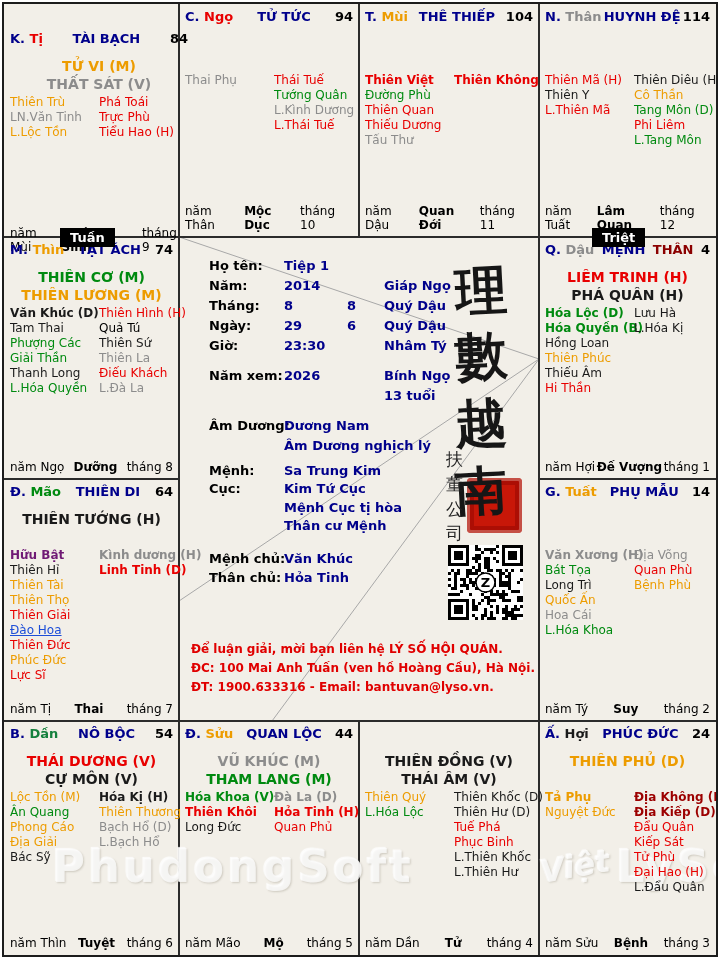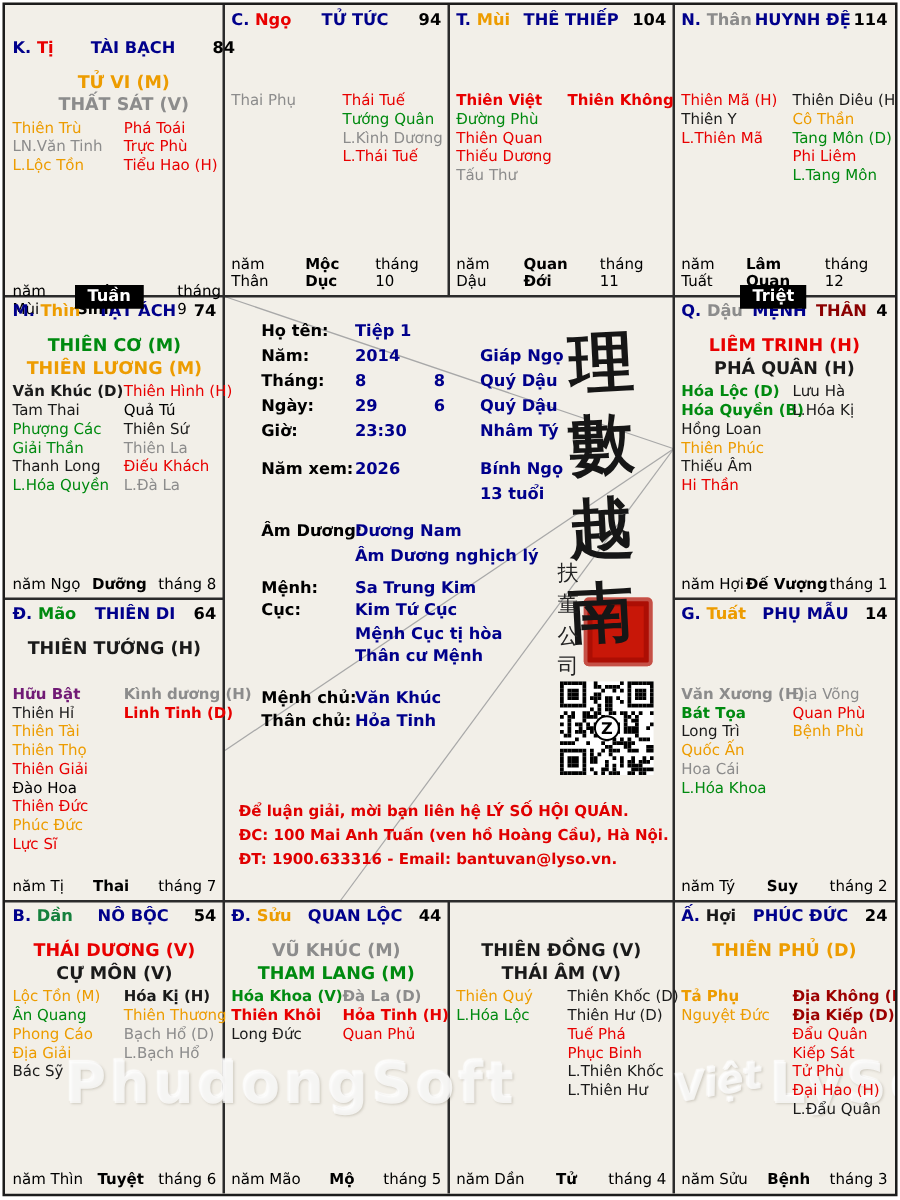--- a/index.html
+++ b/index.html
@@ -635,21 +635,21 @@
     <div class="mains">
         <div class="mainstar" style="color: rgb(26, 26, 26);">THIÊN TƯỚNG (H)</div>
       </div>
     <div class="cols">
       <div class="col-l">
           <div class="substar b" style="color: #701a75;">Hữu Bật</div>
           <div class="substar" style="color: rgb(26, 26, 26);">Thiên Hỉ</div>
           <div class="substar" style="color: rgb(237, 156, 0);">Thiên Tài</div>
           <div class="substar" style="color: rgb(237, 156, 0);">Thiên Thọ</div>
           <div class="substar" style="color: rgb(232, 0, 0);">Thiên Giải</div>
-          <div class="substar" style="color: #000000;">Đào Hoa</div>
+          <div class="substar" style="color: #1d4ed8; text-decoration: underline;">Đào Hoa</div>
           <div class="substar" style="color: rgb(232, 0, 0);">Thiên Đức</div>
           <div class="substar" style="color: rgb(237, 156, 0);">Phúc Đức</div>
           <div class="substar" style="color: rgb(232, 0, 0);">Lực Sĩ</div>
         </div>
       <div class="col-r">
           <div class="substar b" style="color: rgb(140, 140, 140);">Kình dương (H)</div>
           <div class="substar b" style="color: rgb(232, 0, 0);">Linh Tinh (D)</div>
         </div>
     </div>
     <div class="pfoot">
@@ -662,21 +662,21 @@
     <div class="phead">
       <span><span class="stem">G.</span> <span class="branch" style="color: rgb(237, 156, 0);">Tuất</span></span>
       <span class="pname">PHỤ MẪU</span>
 
       <span class="pnum">14</span>
     </div>
     <div class="mains"></div>
     <div class="cols">
       <div class="col-l">
           <div class="substar b" style="color: rgb(140, 140, 140);">Văn Xương (H)</div>
-          <div class="substar" style="color: rgb(0, 138, 16); font-weight: bold;">Bát Tọa</div>
+          <div class="substar" style="color: rgb(0, 138, 16);">Bát Tọa</div>
           <div class="substar" style="color: rgb(26, 26, 26);">Long Trì</div>
           <div class="substar" style="color: rgb(237, 156, 0);">Quốc Ấn</div>
           <div class="substar" style="color: rgb(140, 140, 140);">Hoa Cái</div>
           <div class="substar" style="color: rgb(0, 138, 16);">L.Hóa Khoa</div>
         </div>
       <div class="col-r">
           <div class="substar" style="color: rgb(140, 140, 140);">Địa Võng</div>
           <div class="substar" style="color: rgb(232, 0, 0);">Quan Phù</div>
           <div class="substar" style="color: rgb(237, 156, 0);">Bệnh Phù</div>
         </div>

